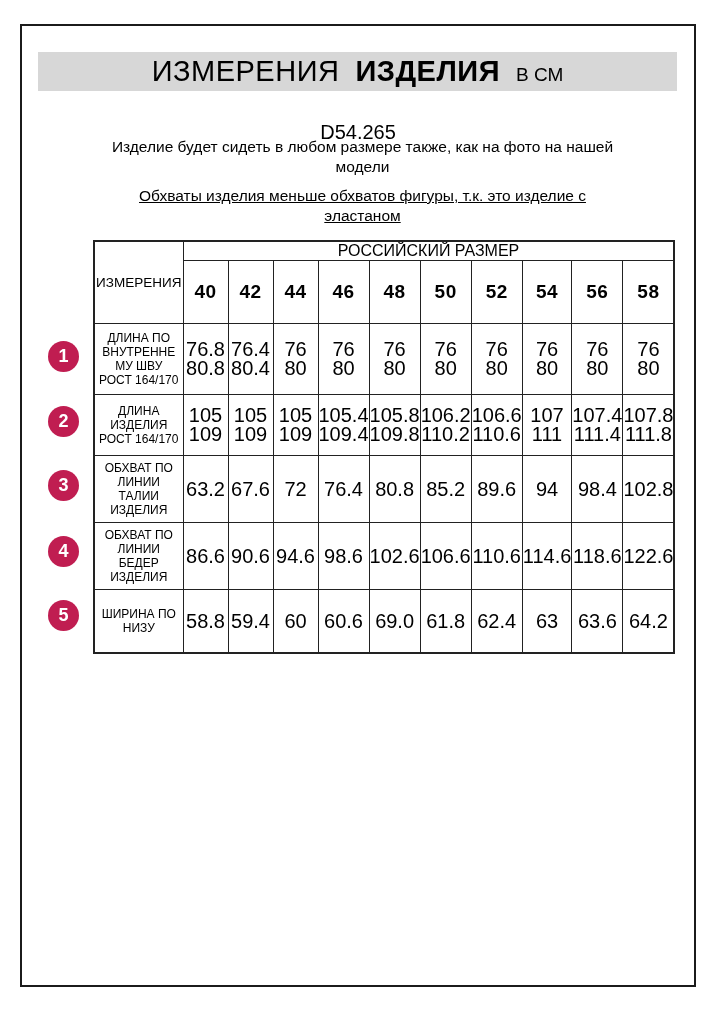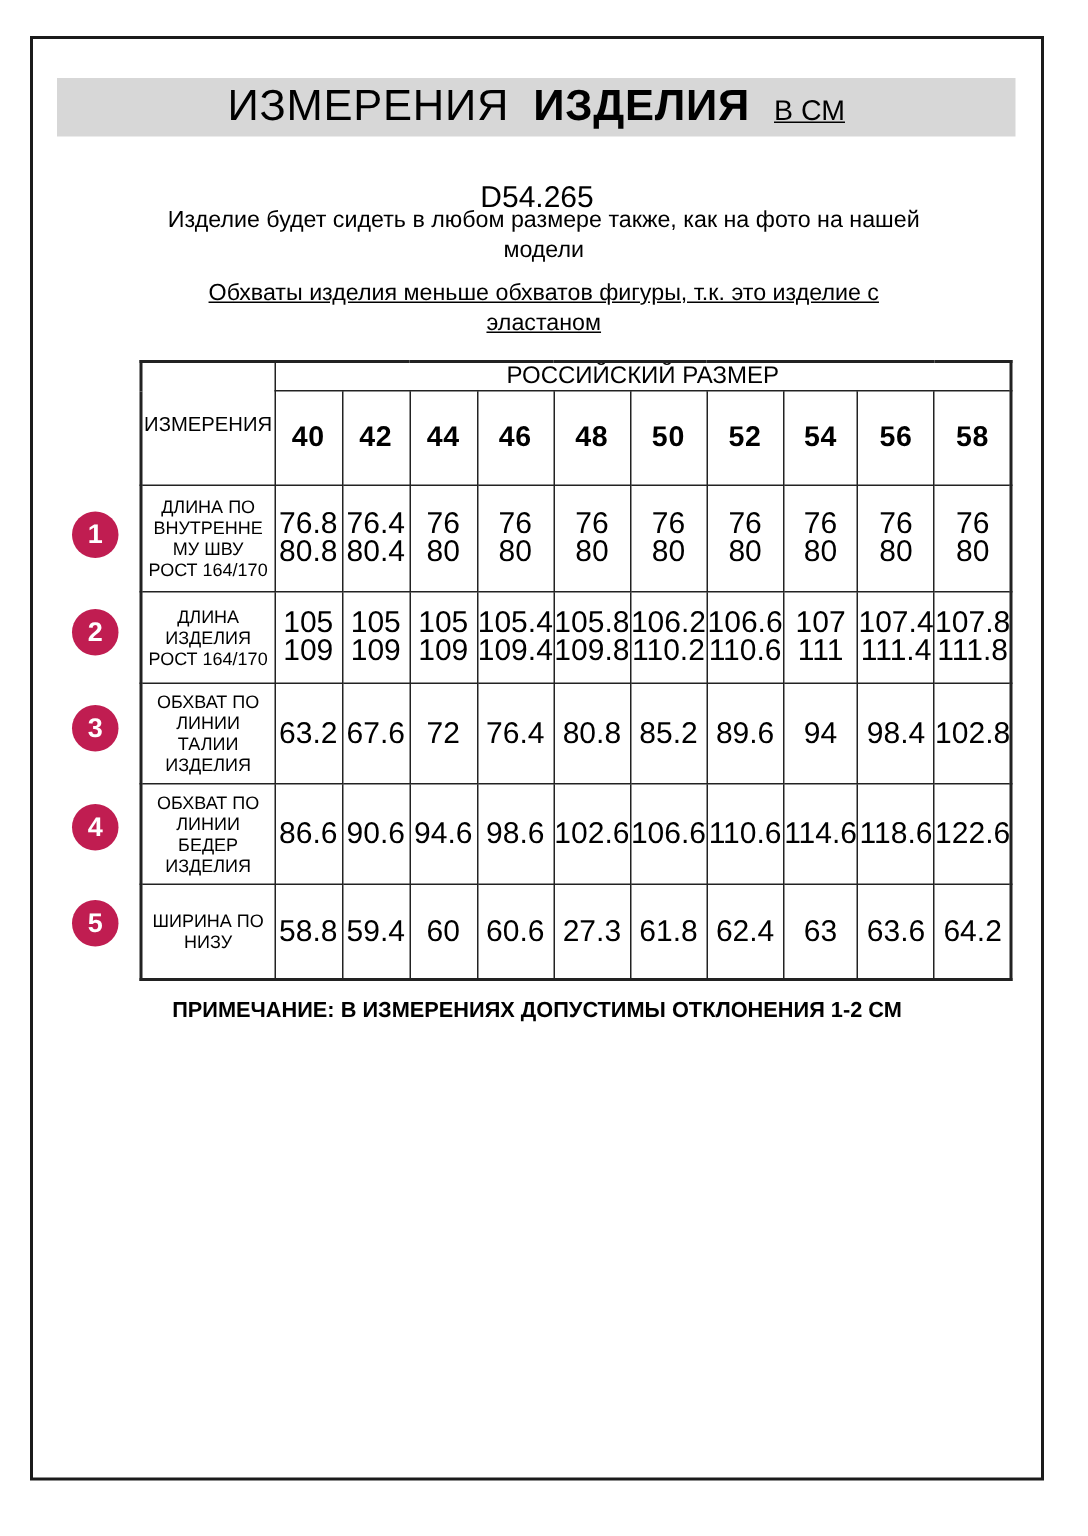--- a/index.html
+++ b/index.html
@@ -10,21 +10,21 @@
   .frame {
     position:absolute; left:20px; top:24px; width:676px; height:963px;
     border:2px solid #1b1b1b; box-sizing:border-box;
   }
   .titlebar {
     position:absolute; left:38px; top:52px; width:639px; height:39px;
     background:#d7d7d7; text-align:center; line-height:39px; white-space:nowrap;
   }
   .t1 { font-size:29px; letter-spacing:0.5px; }
   .t2 { font-size:29px; font-weight:bold; letter-spacing:0.5px; margin-left:16px; }
-  .t3 { font-size:19px; margin-left:16px;text-decoration:underline; }
+  .t3 { font-size:19px; margin-left:16px; }
   .model { position:absolute; left:22px; width:672px; top:101px; text-align:center; font-size:20px;margin-top:20px; }
   .para {
     position:absolute; left:62px; width:601px; text-align:center;
     font-size:15.5px; line-height:19.5px; white-space:pre-line;
   }
   .p1 { top:137px; }
   .p2 { top:186px;text-decoration:underline; }
   table.sizes {
     position:absolute; left:93px; top:240px;
     border-collapse:collapse; table-layout:fixed;
@@ -188,30 +188,29 @@
         <td class="val">118.6</td>
         <td class="val">122.6</td>
       </tr>
       <tr class="r5">
         <td class="label">ШИРИНА ПО
 НИЗУ</td>
         <td class="val">58.8</td>
         <td class="val">59.4</td>
         <td class="val">60</td>
         <td class="val">60.6</td>
-        <td class="val">27.3</td>
+        <td class="val">69.0</td>
         <td class="val">61.8</td>
         <td class="val">62.4</td>
         <td class="val">63</td>
         <td class="val">63.6</td>
         <td class="val">64.2</td>
       </tr>
     </tbody>
   </table>
 
   <div class="badge b1">1</div>
   <div class="badge b2">2</div>
   <div class="badge b3">3</div>
   <div class="badge b4">4</div>
   <div class="badge b5">5</div>
 
-  <div class="note">ПРИМЕЧАНИЕ: В ИЗМЕРЕНИЯХ ДОПУСТИМЫ ОТКЛОНЕНИЯ 1-2 СМ</div>
 </div>
 
 </body></html>

